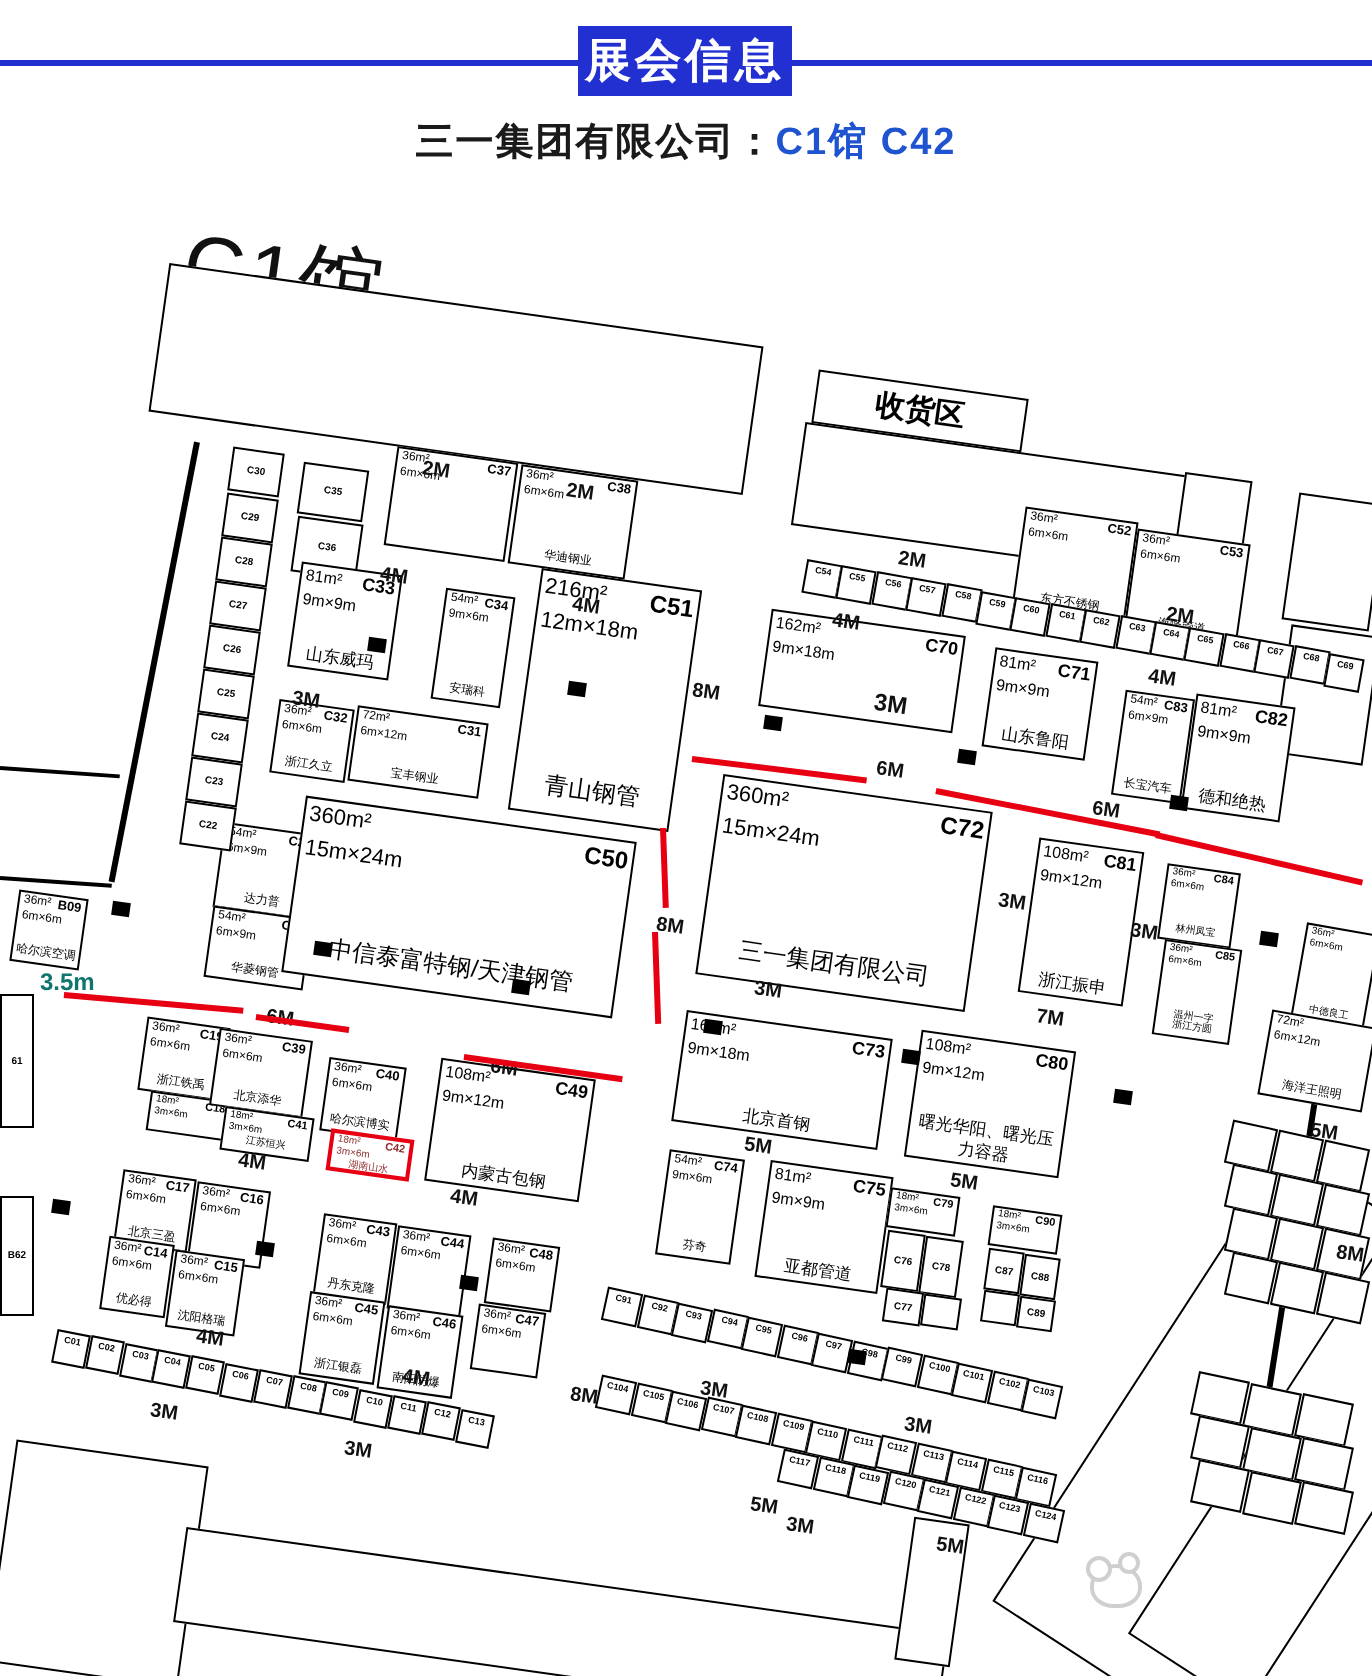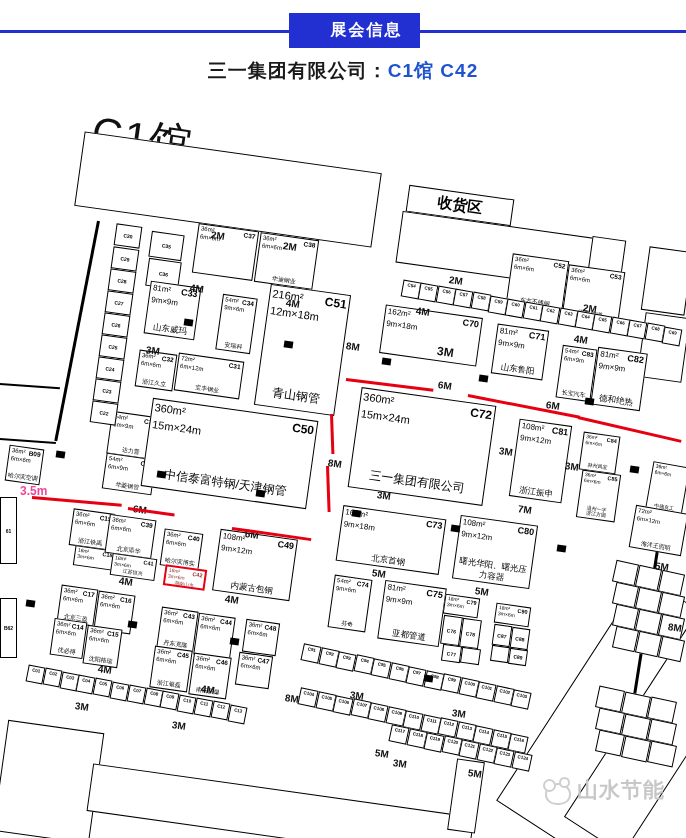--- a/index.html
+++ b/index.html
@@ -1,29 +1,29 @@
 <!DOCTYPE html>
 <html><head>
 <meta charset="utf-8">
 <style>
   html,body{margin:0;padding:0;background:#fff;}
   body{width:686px;height:838px;font-family:"Liberation Sans","DejaVu Sans",sans-serif;}
   #stage{position:relative;width:686px;height:838px;overflow:hidden;background:#fff;}
   
   .hdr-line{position:absolute;left:0;top:30px;width:686px;height:3px;background:#2230d2;}
   .badge{position:absolute;left:289px;top:13px;width:107px;height:35px;background:#2230d2;color:#fff;
-         display:flex;align-items:center;justify-content:center;font-size:16px;font-weight:bold;letter-spacing:2px;padding-left:24px;}
+         display:flex;align-items:center;justify-content:center;font-size:23px;font-weight:bold;letter-spacing:2px;}
   .title{position:absolute;left:0;top:58px;width:686px;text-align:center;font-size:19px;font-weight:bold;color:#1a1a1a;letter-spacing:1px;}
   .title .blue{color:#1f53d0;}
   
   #hall-title{position:absolute;left:96px;top:104px;font-size:42px;color:#111;transform:rotate(8deg);transform-origin:0 0;letter-spacing:2px;}
   #hall-sub{position:absolute;left:152px;top:148px;font-size:17px;font-weight:600;color:#111;transform:rotate(8deg);transform-origin:0 0;letter-spacing:2px;}
   #receiving{position:absolute;left:407px;top:192px;width:106px;height:27px;border:1.5px solid #000;box-sizing:border-box;
              display:flex;align-items:center;justify-content:center;font-size:15px;font-weight:bold;transform:rotate(8deg);}
-  #note35{position:absolute;left:20px;top:484px;font-size:12px;font-weight:bold;color:#ec4899;}
+  #note35{position:absolute;left:20px;top:484px;font-size:12px;font-weight:bold;color:#0f766e;}
   #dining{position:absolute;left:548px;top:760px;font-size:10px;color:#333;writing-mode:vertical-rl;transform:rotate(14deg);letter-spacing:2px;}
   #watermark{position:absolute;left:543px;top:776px;display:flex;align-items:center;color:#c7c7c7;}
   #watermark .wm-text{font-size:21px;font-weight:bold;letter-spacing:1px;}
   .mascot{position:relative;width:30px;height:26px;margin-right:4px;}
   .mascot .m1{position:absolute;left:2px;top:6px;width:22px;height:18px;border:2px solid #cfcfcf;border-radius:50% 50% 45% 45%;background:#fff;}
   .mascot .m2{position:absolute;left:0;top:2px;width:9px;height:9px;border:2px solid #cfcfcf;border-radius:50%;background:#fff;}
   .mascot .m3{position:absolute;left:16px;top:0;width:7px;height:7px;border:2px solid #cfcfcf;border-radius:50%;background:#fff;}
   
   .booth{position:absolute;box-sizing:border-box;border:1px solid #000;background:#fff;color:#000;
          display:flex;flex-direction:column;overflow:hidden;}
@@ -695,15 +695,14 @@
       <div class="red" style="left: 346px; top: 378px; width: 88px; height: 2.5px; transform: rotate(7deg); transform-origin: 0px 50%;"></div>
       <div class="red" style="left: 468px; top: 394px; width: 114px; height: 2.5px; transform: rotate(11deg); transform-origin: 0px 50%;"></div>
       <div class="red" style="left: 578px; top: 416px; width: 106px; height: 2.5px; transform: rotate(13deg); transform-origin: 0px 50%;"></div>
     </div>
   <div id="watermark">
     <span class="mascot">
         <span class="m1"></span>
         <span class="m2"></span>
         <span class="m3"></span>
       </span>
-    <span class="wm-text">山水节能</span>
   </div>
 </div>
 
 </body></html>

